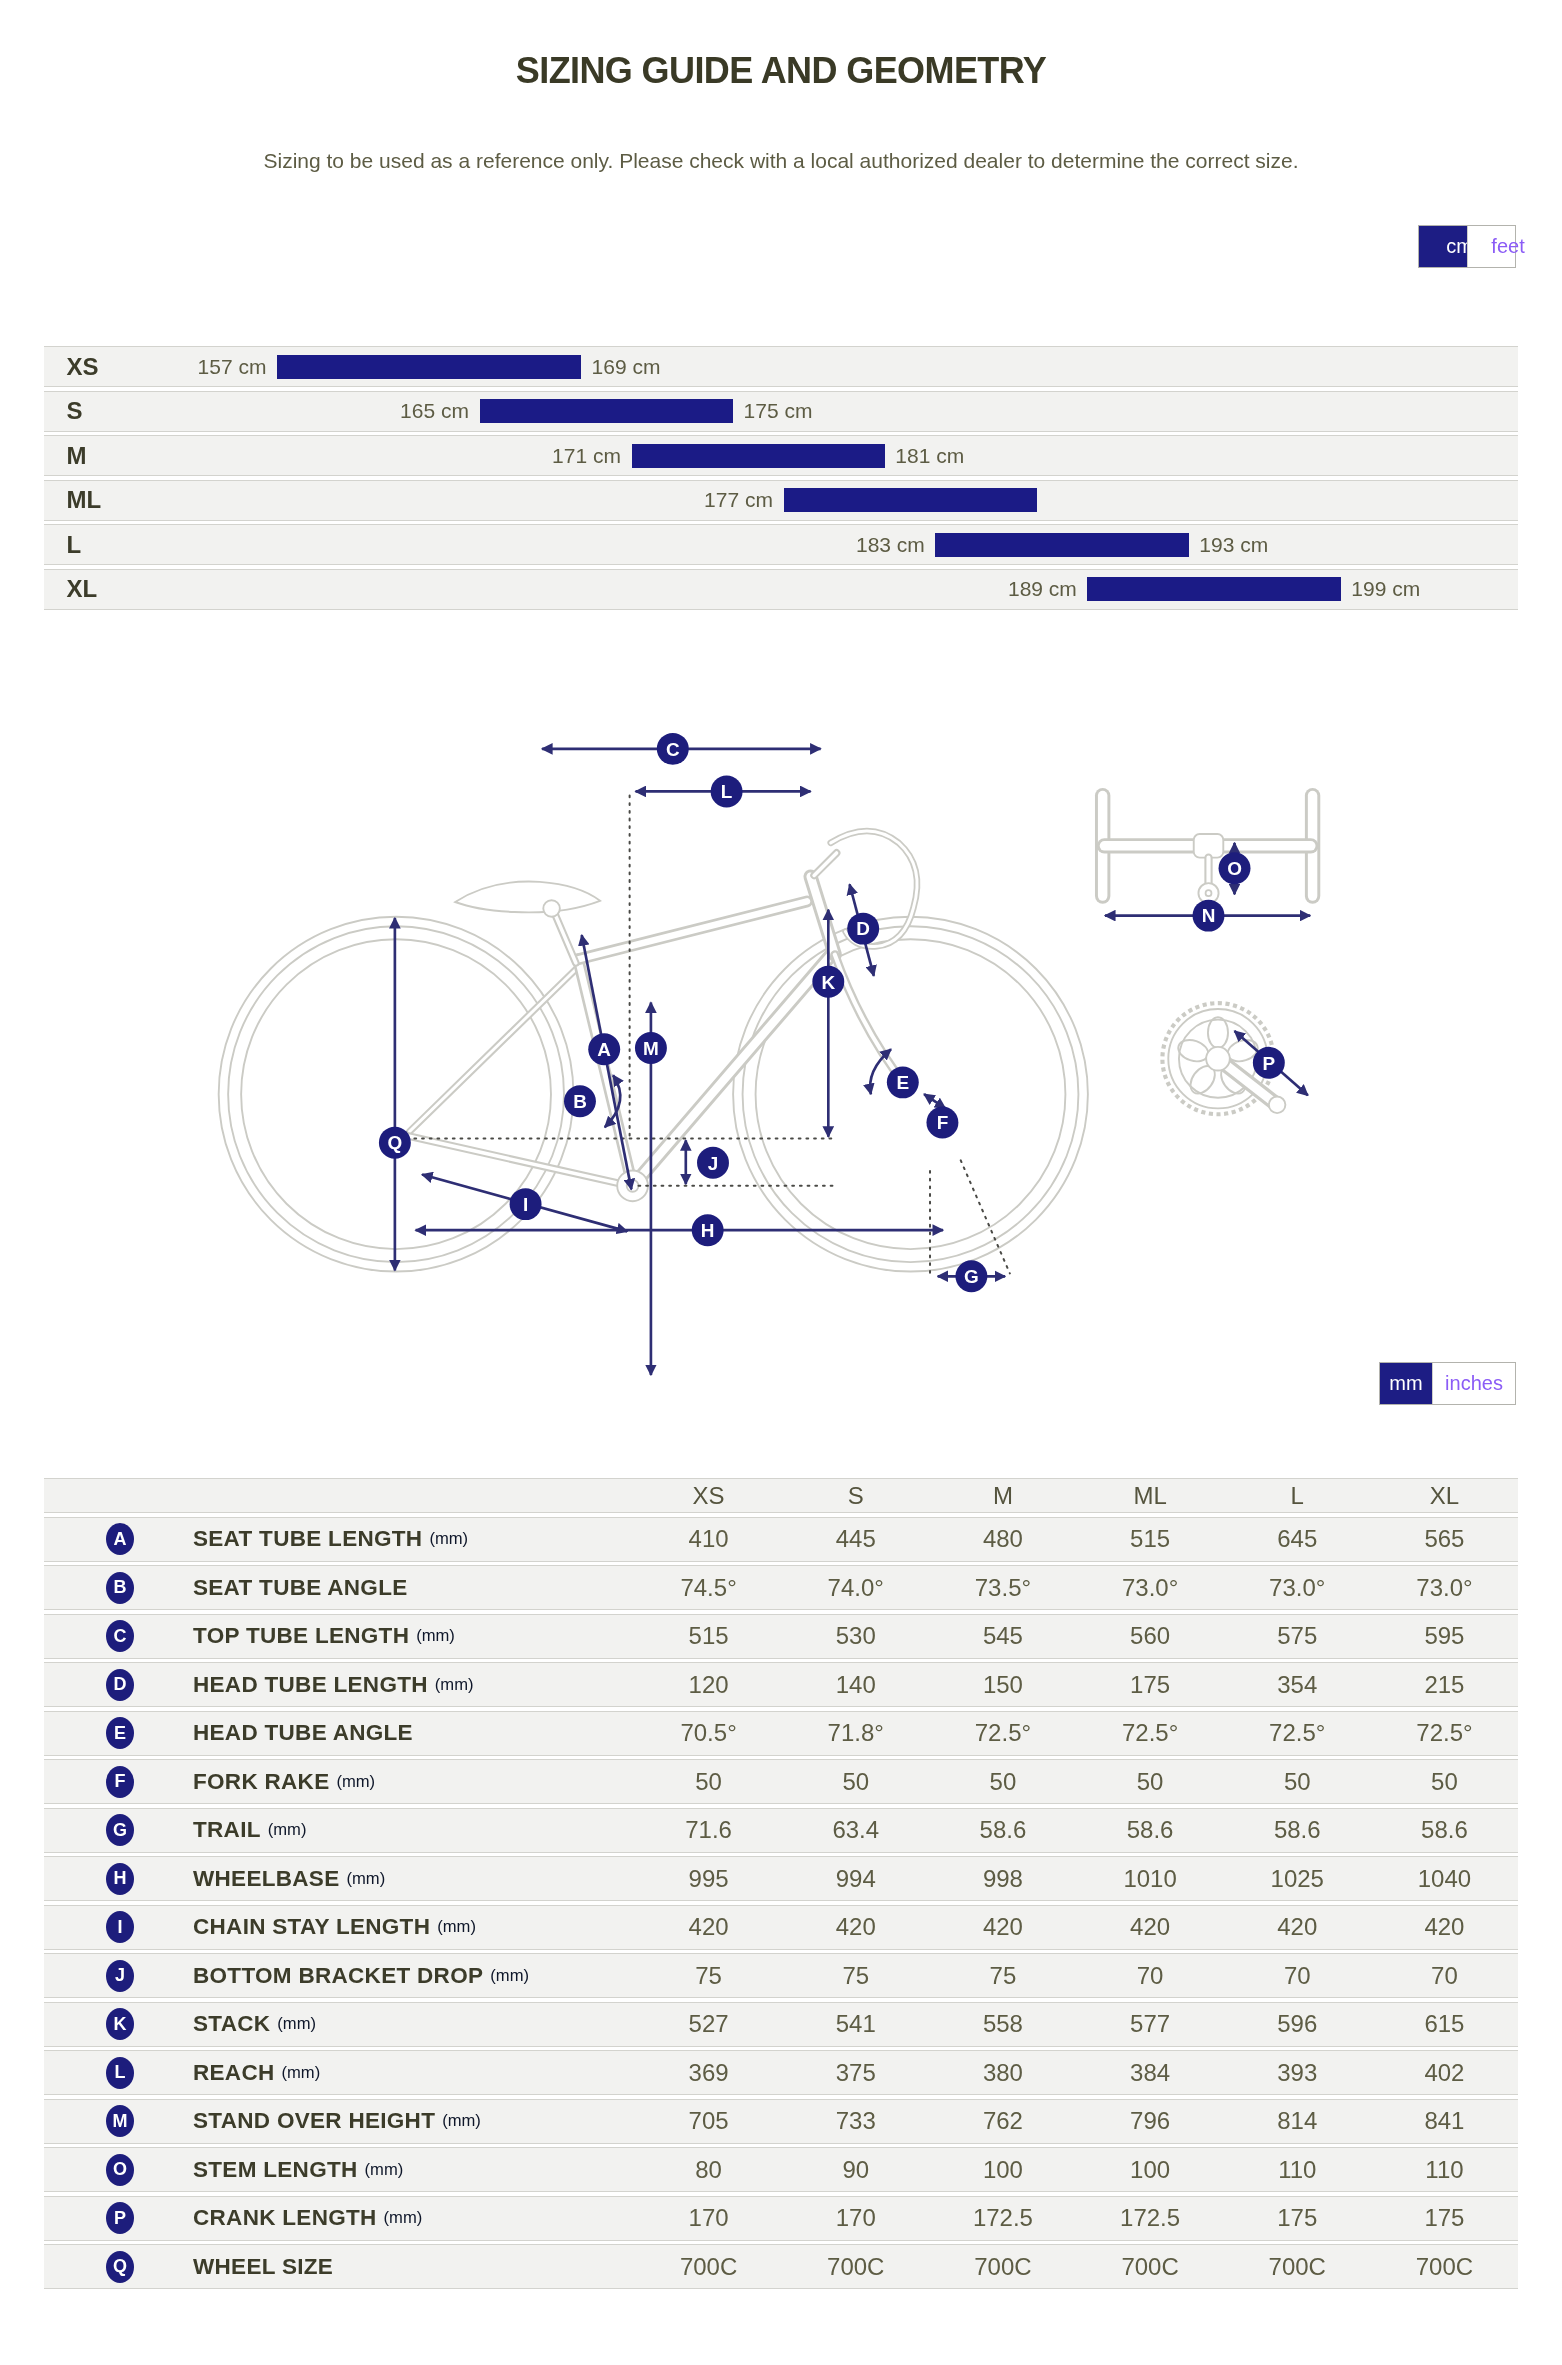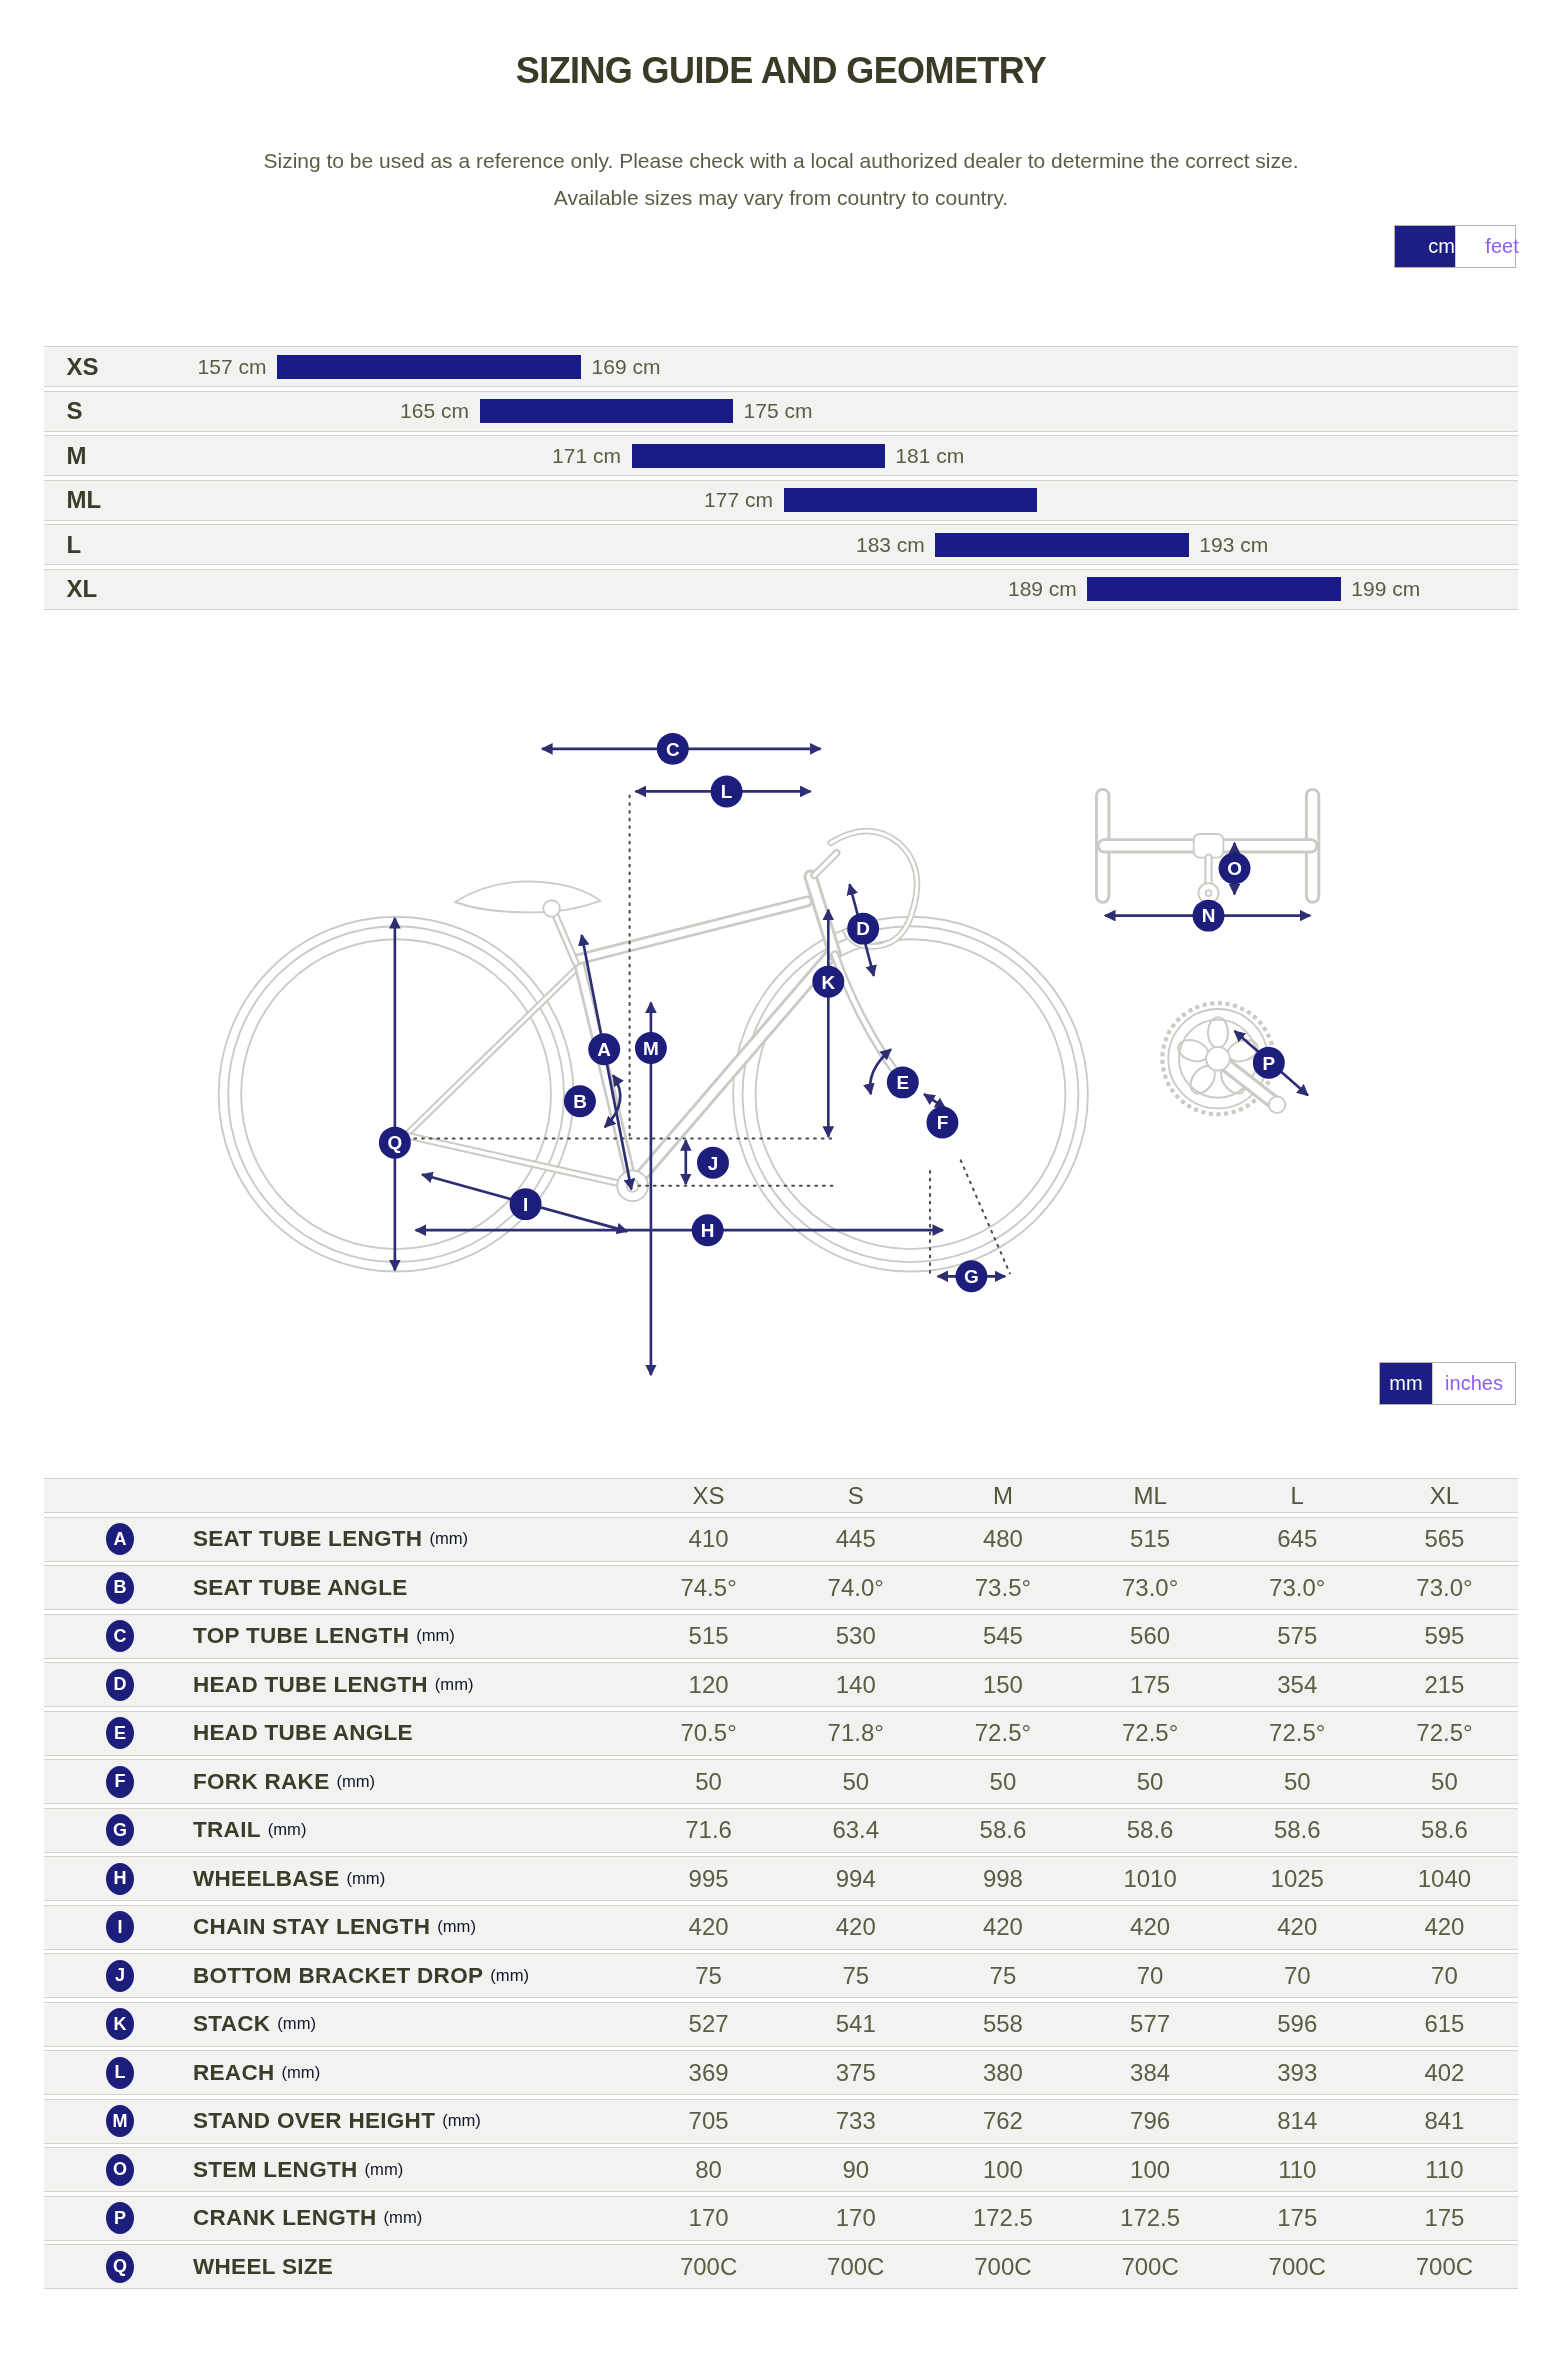--- a/index.html
+++ b/index.html
@@ -21,21 +21,21 @@
   
   .toggle { position:absolute; display:flex; z-index:5; border:0.6px solid #b3b3ad; background:#fff; }
   .t-btn {
     height:41px; display:flex; align-items:center; justify-content:center;
     font-size:20px; color:#8b5cf6; background:#ffffff; cursor:pointer;
     border-left:0.6px solid #cfcfca;
   }
   .t-btn:first-child { border-left:none; }
   .t-active { background:#1d1d84; color:#ffffff; }
   #height-toggle { top:225px; right:46px; }
-  #height-toggle .t-btn { width:60px;padding-left:33px; }
+  #height-toggle .t-btn { width:48px;padding-left:33px; }
   #geo-toggle { top:1362px; right:46px; }
   #geo-toggle .t-btn:first-child { width:52px; }
   #geo-toggle .t-btn:last-child { width:83px; }
   
   #size-chart { position:absolute; left:44px; top:346px; width:1474px; }
   .s-row {
     position:relative; height:41px; margin-bottom:3.5px;
     background:#f2f2f0; border-top:0.6px solid #d3d3ce; border-bottom:0.6px solid #d3d3ce;
   }
   .s-label {
@@ -72,21 +72,20 @@
   .g-val { flex:1; text-align:center; font-size:24px; color:#5d5c44; }
   .g-head .g-val { color:#55543e; }
 </style>
 </head>
 <body>
 
 <h1 class="page-title">SIZING GUIDE AND GEOMETRY</h1>
 
 <div class="subtitle">
   <div>Sizing to be used as a reference only. Please check with a local authorized dealer to determine the correct size.</div>
-  <div>Available sizes may vary from country to country.</div>
 </div>
 
 <div class="toggle" id="height-toggle">
   <div class="t-btn t-active">cm</div>
   <div class="t-btn">feet</div>
 </div>
 
 <div id="size-chart">
     <div class="s-row">
       <div class="s-label">XS</div>

